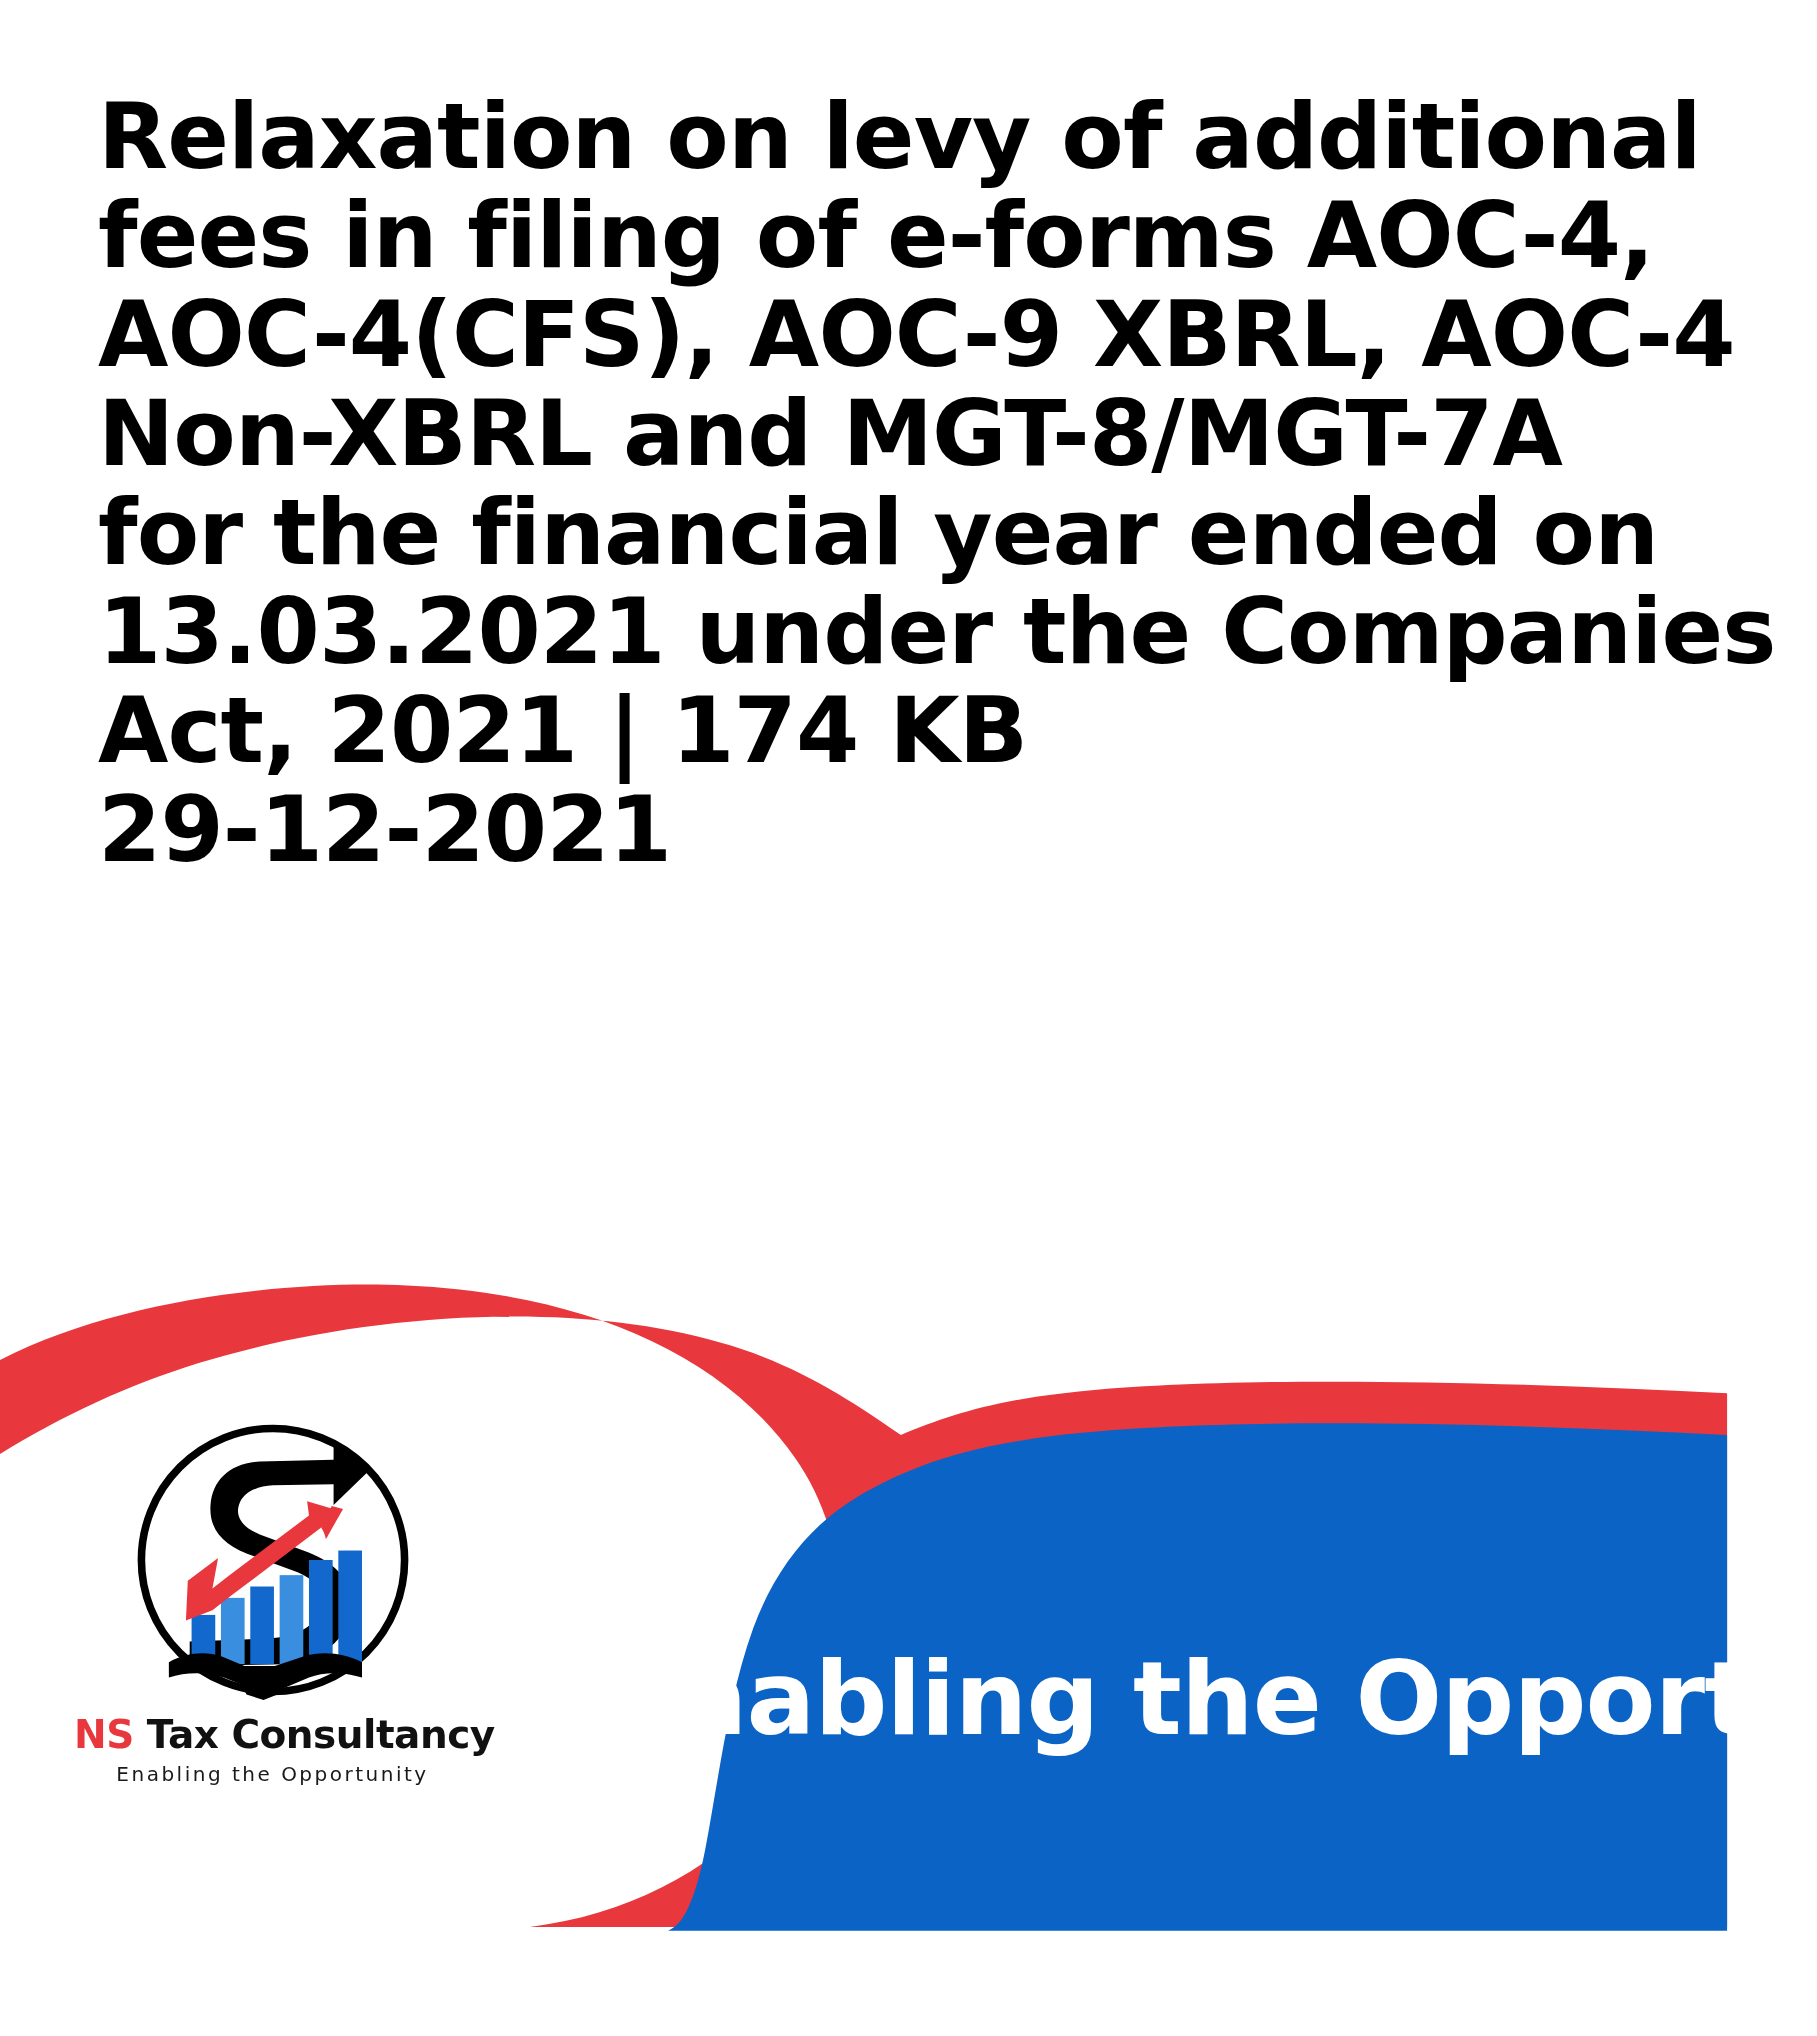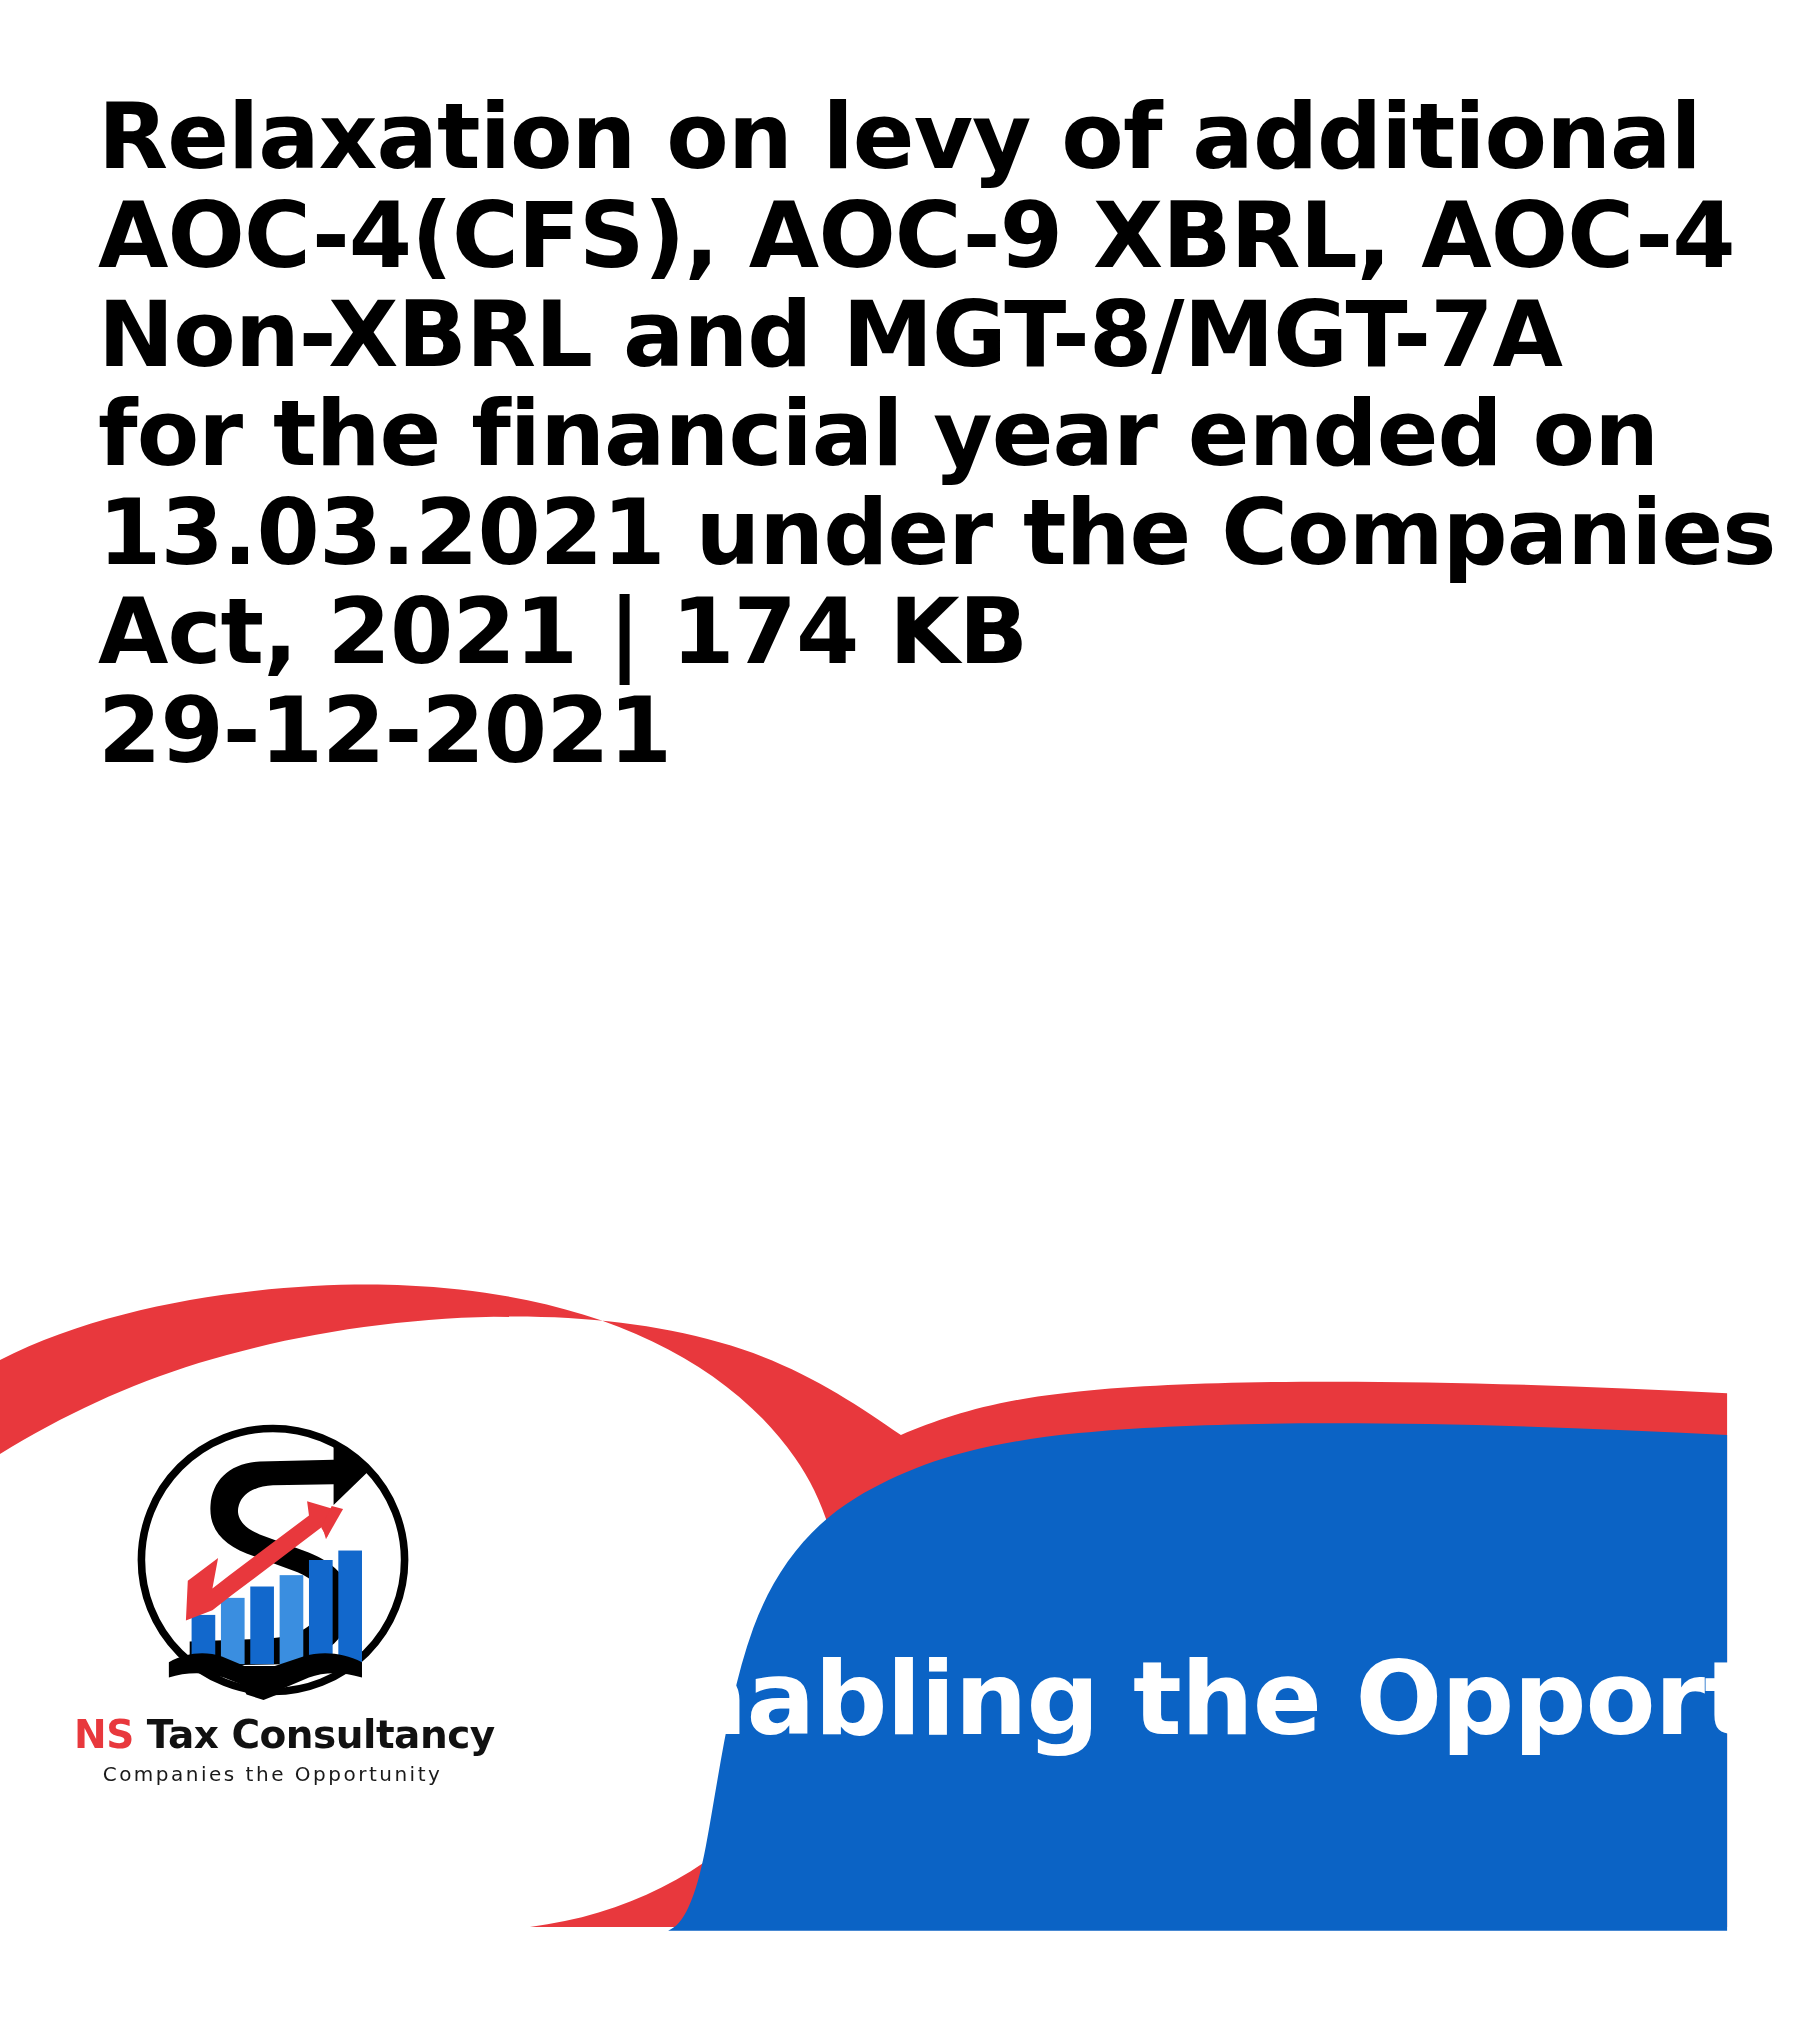--- a/index.html
+++ b/index.html
@@ -96,20 +96,21 @@
     letter-spacing: -0.9px;
     color: #ffffff;
     white-space: nowrap;
   }
 </style>
 </head>
 <body>
 
 <div id="headline">
   <div class="head-line">Relaxation on levy of additional</div>
+  <div class="head-line">fees in filing of e-forms AOC-4,</div>
   <div class="head-line">AOC-4(CFS), AOC-9 XBRL, AOC-4</div>
   <div class="head-line">Non-XBRL and MGT-8/MGT-7A</div>
   <div class="head-line">for the financial year ended on</div>
   <div class="head-line">13.03.2021 under the Companies</div>
   <div class="head-line">Act, 2021 | 174 KB</div>
   <div class="head-line">29-12-2021</div>
 </div>
 
 <div id="brand-band">
   <svg viewBox="0 0 1920 760" xmlns="http://www.w3.org/2000/svg" preserveAspectRatio="none">
@@ -203,17 +204,17 @@
                  C 80,268 58,268 40,274 Z"></path>
         <path d="M 112,272 L 132,284 L 146,284 L 166,272 L 160,290 L 140,298 L 122,292 Z"></path>
       </g>
     </svg>
   </div>
 
   <div id="logo-wordmark">
     <span class="ns">NS</span><span class="rest"> Tax Consultancy</span>
   </div>
 
-  <div id="logo-tagline">Companies the Opportunity</div>
+  <div id="logo-tagline">Enabling the Opportunity</div>
 </div>
 
 <div id="banner-slogan">Enabling the Opportunit</div>
 
 
 </body></html>

